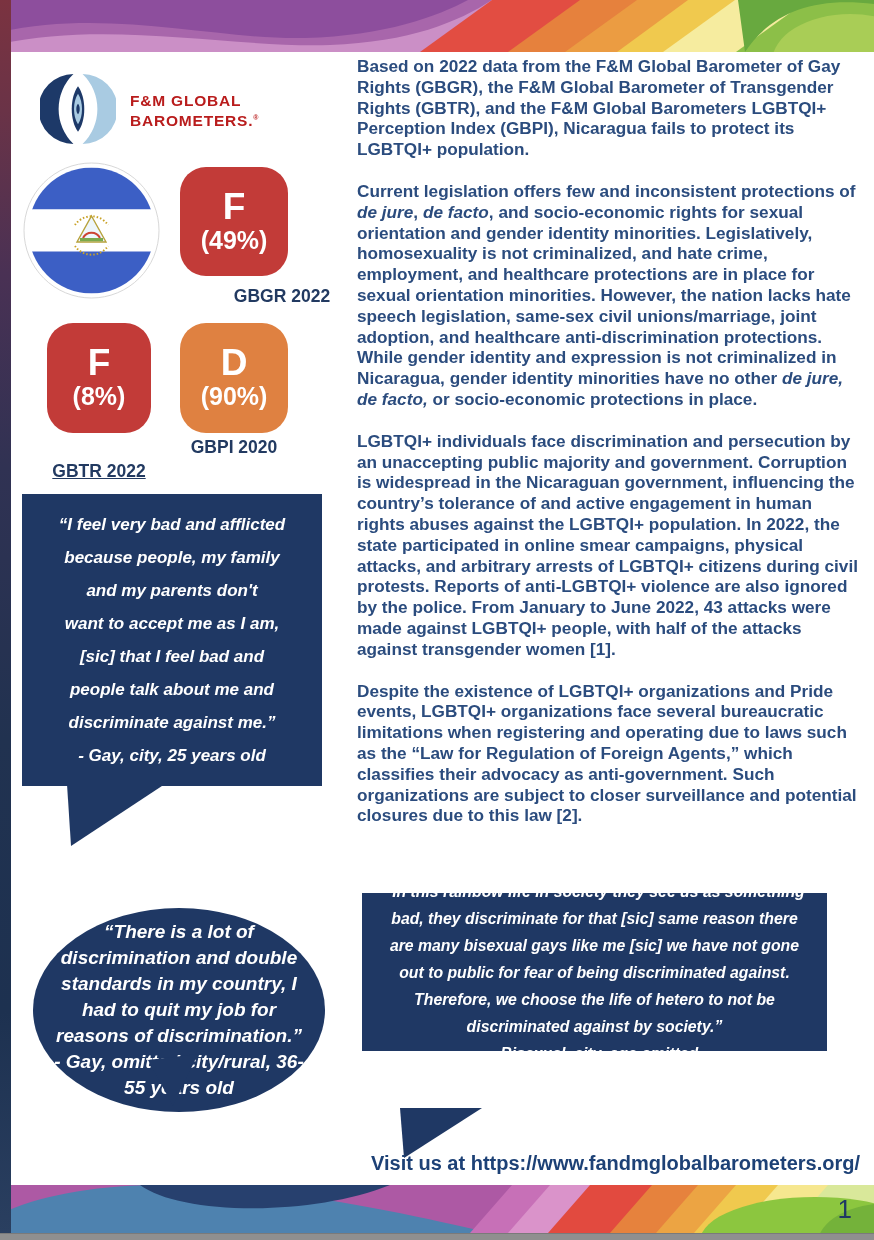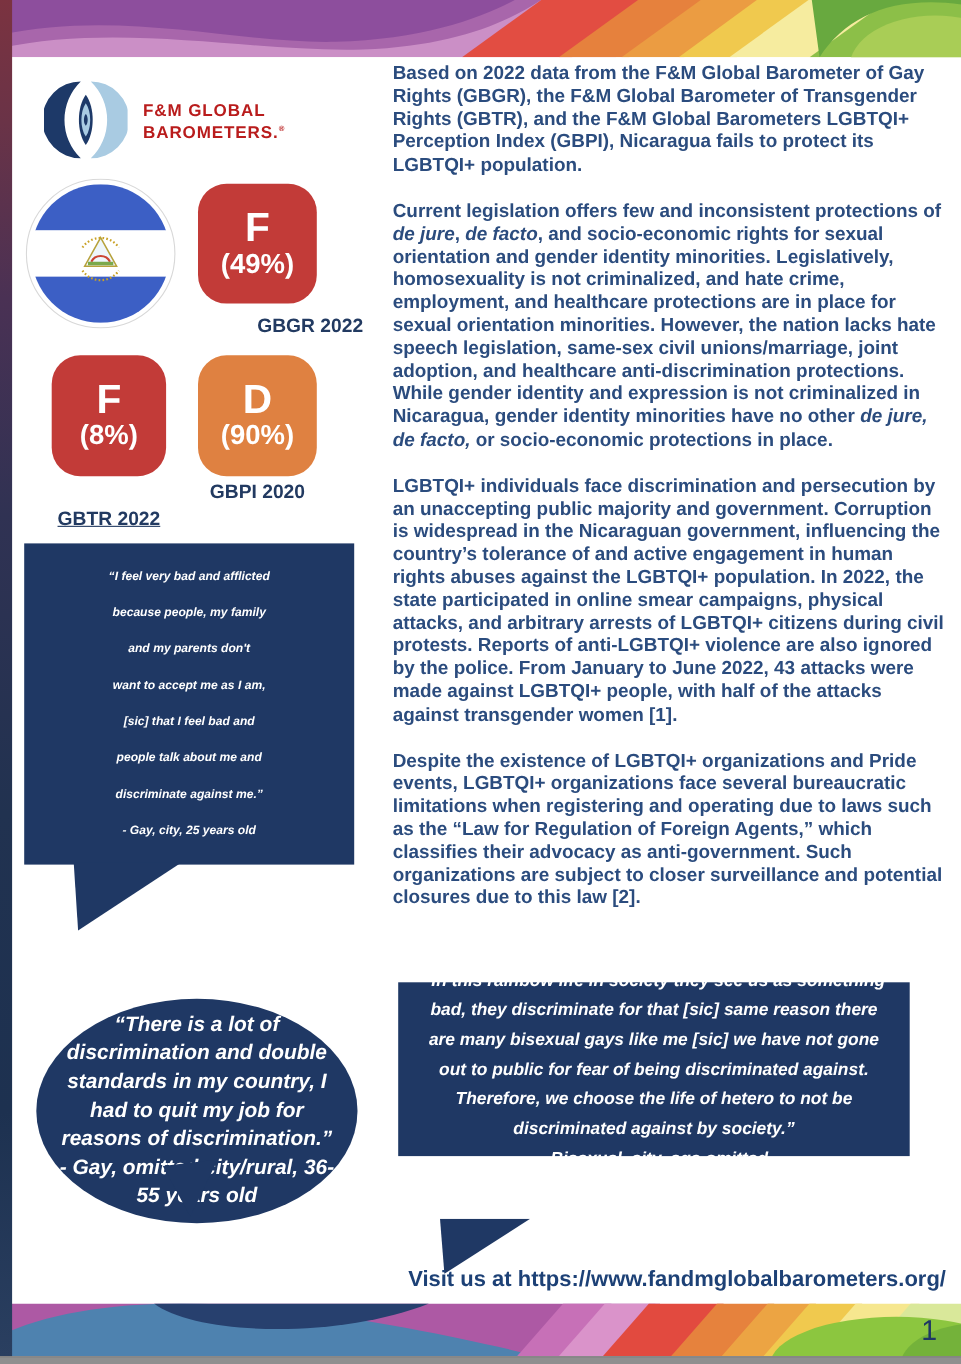--- a/index.html
+++ b/index.html
@@ -30,21 +30,21 @@
   #badge-gbgr{left:180px;top:167px;width:108px;height:109px;}
   #badge-gbtr{left:47px;top:323px;width:104px;height:110px;}
   #badge-gbpi{left:180px;top:323px;width:108px;height:110px;}
   .score-label{color:#223a61;font-weight:800;font-size:17.5px;text-align:center;}
   #label-gbgr{left:180px;top:286px;width:108px;margin-left:48px;}
   #label-gbtr{left:40px;top:461px;width:118px;text-decoration:underline;}
   #label-gbpi{left:173px;top:437px;width:122px;}
   
   .bubble{background:#1f3864;color:#ffffff;font-style:italic;font-weight:700;
     text-align:center;white-space:pre-line;display:flex;align-items:center;justify-content:center;}
-  #quote1{left:22px;top:494px;width:300px;height:292px;font-size:11px;line-height:33px;}
+  #quote1{left:22px;top:494px;width:300px;height:292px;font-size:17px;line-height:33px;}
   #quote2{left:33px;top:908px;width:292px;height:204px;border-radius:50%;font-size:19px;line-height:26px;padding:0 18px;box-sizing:border-box;}
   #quote3{left:362px;top:893px;width:465px;height:158px;font-size:15.8px;line-height:27px;padding:0 12px;box-sizing:border-box;}
   .tail{position:absolute;z-index:2;}
   
   #article{left:357px;top:56px;width:505px;color:#2b4c7e;}
   #article h1{margin:0 0 25px 0;color:#1f3864;font-size:37px;line-height:42px;font-weight:800;letter-spacing:-.3px;}
   #article p{margin:0 0 21px 0;font-size:17.2px;line-height:20.8px;font-weight:700;}
   .it{font-style:italic;}
   
   #footer-link{top:1152px;right:14px;color:#1d4176;font-size:20px;font-weight:600;z-index:4;}

